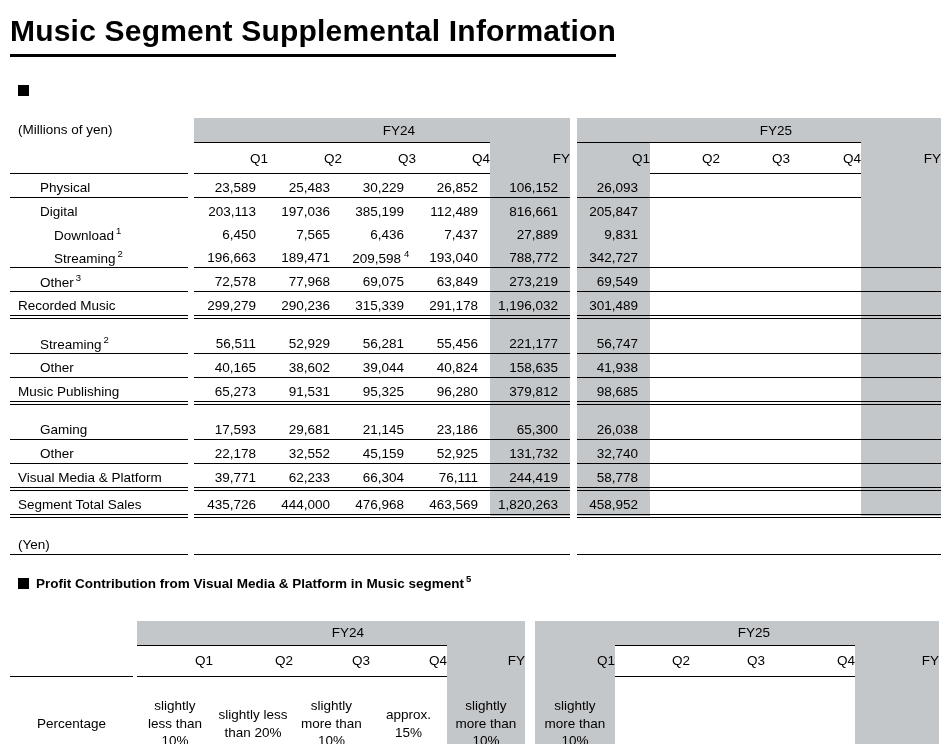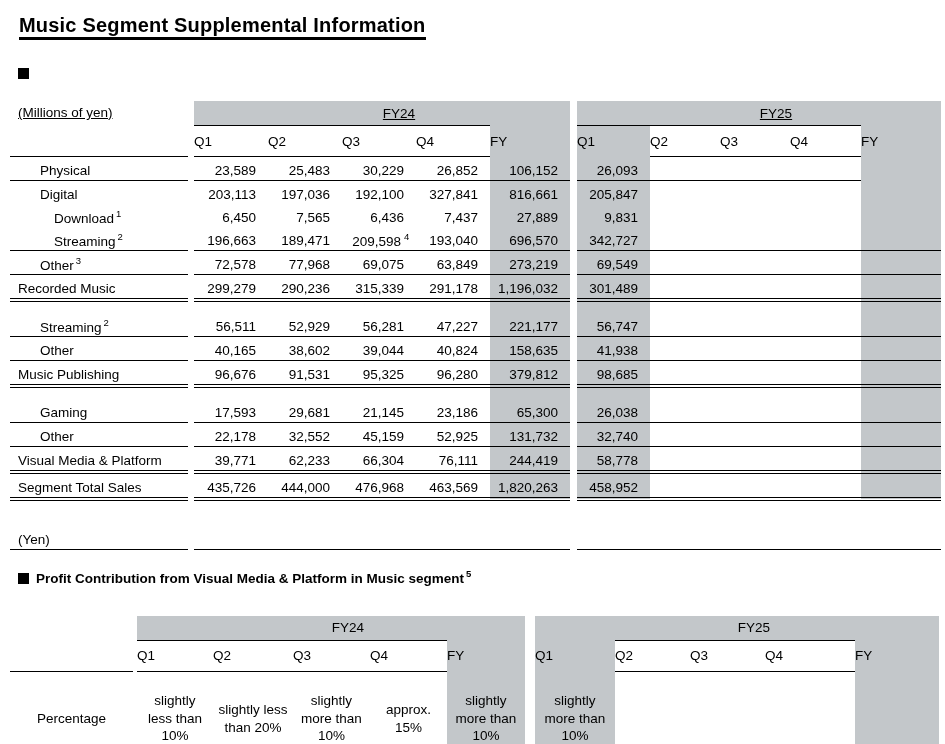--- a/index.html
+++ b/index.html
@@ -1,52 +1,52 @@
 <!DOCTYPE html>
 <html style="--hl: #c3c7ca;"><head>
 <meta charset="utf-8">
 <style>
   html,body { margin:0; padding:0; background:#ffffff; }
   body {
     width:945px; height:744px; overflow:hidden; color:#000;
     font-family:"Liberation Sans","DejaVu Sans",sans-serif;
   }
   .title {
-    display:inline-block; margin:14px 0 0 19px;
-    font-size:20px; font-weight:bold; letter-spacing:0.2px;
-    border-bottom:3px solid #000; padding-bottom:0;
+    display:inline-block; margin:14px 0 0 10px;
+    font-size:30px; font-weight:bold; letter-spacing:0.2px;
+    border-bottom:3px solid #000; padding-bottom:6px;
   }
   .sec { margin:26px 0 0 18px; font-size:13.5px; font-weight:bold; }
   .sec .bullet { display:inline-block; width:11px; height:11px; background:#000; margin-right:7px; vertical-align:-1px; }
   .sec.sec2 { margin-top:18px; }
   sup { font-size:9.5px; }
   .lsup { margin-left:2px; }
   .vs { display:inline-block; width:0; overflow:visible; white-space:nowrap; margin-left:3px; }
 
   table { border-collapse:collapse; table-layout:fixed; margin-left:10px; }
   td { padding:0; font-size:13.5px; vertical-align:bottom; }
   .g  { background:var(--hl,#c3c7ca); }
   .bb { border-bottom:1px solid #000; }
   .bt { border-top:1px solid #000; }
   .bd { border-bottom:4px double #000; }
 
   .t1 { margin-top:20px; }
-  .t1 tr.band td { height:24px;text-decoration:underline; }
+  .t1 tr.band td { height:24px; }
   .t1 tr.qh td   { height:30px; }
   .t1 tr.r td    { height:21px; }
   .t1 tr.sp td   { height:11px; }
   .bandc { text-align:center; vertical-align:middle;padding-left:34px; }
-  .qc    { text-align:left; vertical-align:middle; }
+  .qc    { text-align:right; vertical-align:middle; }
   .unit  { vertical-align:top; padding:4px 0 0 8px; }
   .lbl   { padding-bottom:2px; }
   .i0 { padding-left:8px; } .i1 { padding-left:30px; } .i2 { padding-left:44px; }
   .num { text-align:right; padding-right:12px; padding-bottom:2px; }
   .fyv { }
 
-  .tmini { margin-top:24px; }
+  .tmini { margin-top:12px; }
   .tmini tr.yen td { height:22px; }
   .tmini tr.usd td { height:26px; }
 
   .t2 { margin-top:30px; }
   .t2 tr.band td { height:24px; }
   .t2 tr.qh td   { height:30px; }
   .t2 tr.pct td  { height:90px; }
   .plabel { text-align:center; vertical-align:middle; }
   .ptxt   { text-align:center; vertical-align:middle; line-height:1.3; padding:2px 4px; }
 </style>
@@ -109,22 +109,22 @@
     <td class="gap"></td>
     <td class="num g bb fyv">26,093</td>
     <td class="bb" colspan="3"></td>
     <td class="g"></td>
   </tr>
   <tr class="r">
     <td class="lbl i1"><span>Digital</span></td>
     <td class="gap"></td>
     <td class="num">203,113</td>
     <td class="num">197,036</td>
-    <td class="num">192,100</td>
-    <td class="num">327,841</td>
+    <td class="num">385,199</td>
+    <td class="num">112,489</td>
     <td class="num g fyv">816,661</td>
     <td class="gap"></td>
     <td class="num g fyv">205,847</td>
     <td colspan="3"></td>
     <td class="g"></td>
   </tr>
   <tr class="r">
     <td class="lbl i2"><span>Download</span><sup class="lsup">1</sup></td>
     <td class="gap"></td>
     <td class="num">6,450</td>
@@ -137,21 +137,21 @@
     <td colspan="3"></td>
     <td class="g"></td>
   </tr>
   <tr class="r">
     <td class="lbl i2 bb"><span>Streaming</span><sup class="lsup">2</sup></td>
     <td class="gap"></td>
     <td class="num bb">196,663</td>
     <td class="num bb">189,471</td>
     <td class="num bb"><span>209,598</span><sup class="vs">4</sup></td>
     <td class="num bb">193,040</td>
-    <td class="num g bb fyv">696,570</td>
+    <td class="num g bb fyv">788,772</td>
     <td class="gap"></td>
     <td class="num g bb fyv">342,727</td>
     <td class="bb" colspan="3"></td>
     <td class="g bb"></td>
   </tr>
   <tr class="r">
     <td class="lbl i1 bb"><span>Other</span><sup class="lsup">3</sup></td>
     <td class="gap"></td>
     <td class="num bb">72,578</td>
     <td class="num bb">77,968</td>
@@ -187,21 +187,21 @@
         <td colspan="3"></td>
         <td class="g"></td>
   </tr>
 
   <tr class="r">
     <td class="lbl i1 bb"><span>Streaming</span><sup class="lsup">2</sup></td>
     <td class="gap"></td>
     <td class="num bb">56,511</td>
     <td class="num bb">52,929</td>
     <td class="num bb">56,281</td>
-    <td class="num bb">47,227</td>
+    <td class="num bb">55,456</td>
     <td class="num g bb fyv">221,177</td>
     <td class="gap"></td>
     <td class="num g bb fyv">56,747</td>
     <td class="bb" colspan="3"></td>
     <td class="g bb"></td>
   </tr>
   <tr class="r">
     <td class="lbl i1 bb"><span>Other</span></td>
     <td class="gap"></td>
     <td class="num bb">40,165</td>
@@ -210,21 +210,21 @@
     <td class="num bb">40,824</td>
     <td class="num g bb fyv">158,635</td>
     <td class="gap"></td>
     <td class="num g bb fyv">41,938</td>
     <td class="bb" colspan="3"></td>
     <td class="g bb"></td>
   </tr>
   <tr class="r">
     <td class="lbl i0 bd"><span>Music Publishing</span></td>
     <td class="gap"></td>
-    <td class="num bd">96,676</td>
+    <td class="num bd">65,273</td>
     <td class="num bd">91,531</td>
     <td class="num bd">95,325</td>
     <td class="num bd">96,280</td>
     <td class="num g bd fyv">379,812</td>
     <td class="gap"></td>
     <td class="num g bd fyv">98,685</td>
     <td class="bd" colspan="3"></td>
     <td class="g bd"></td>
   </tr>
 

